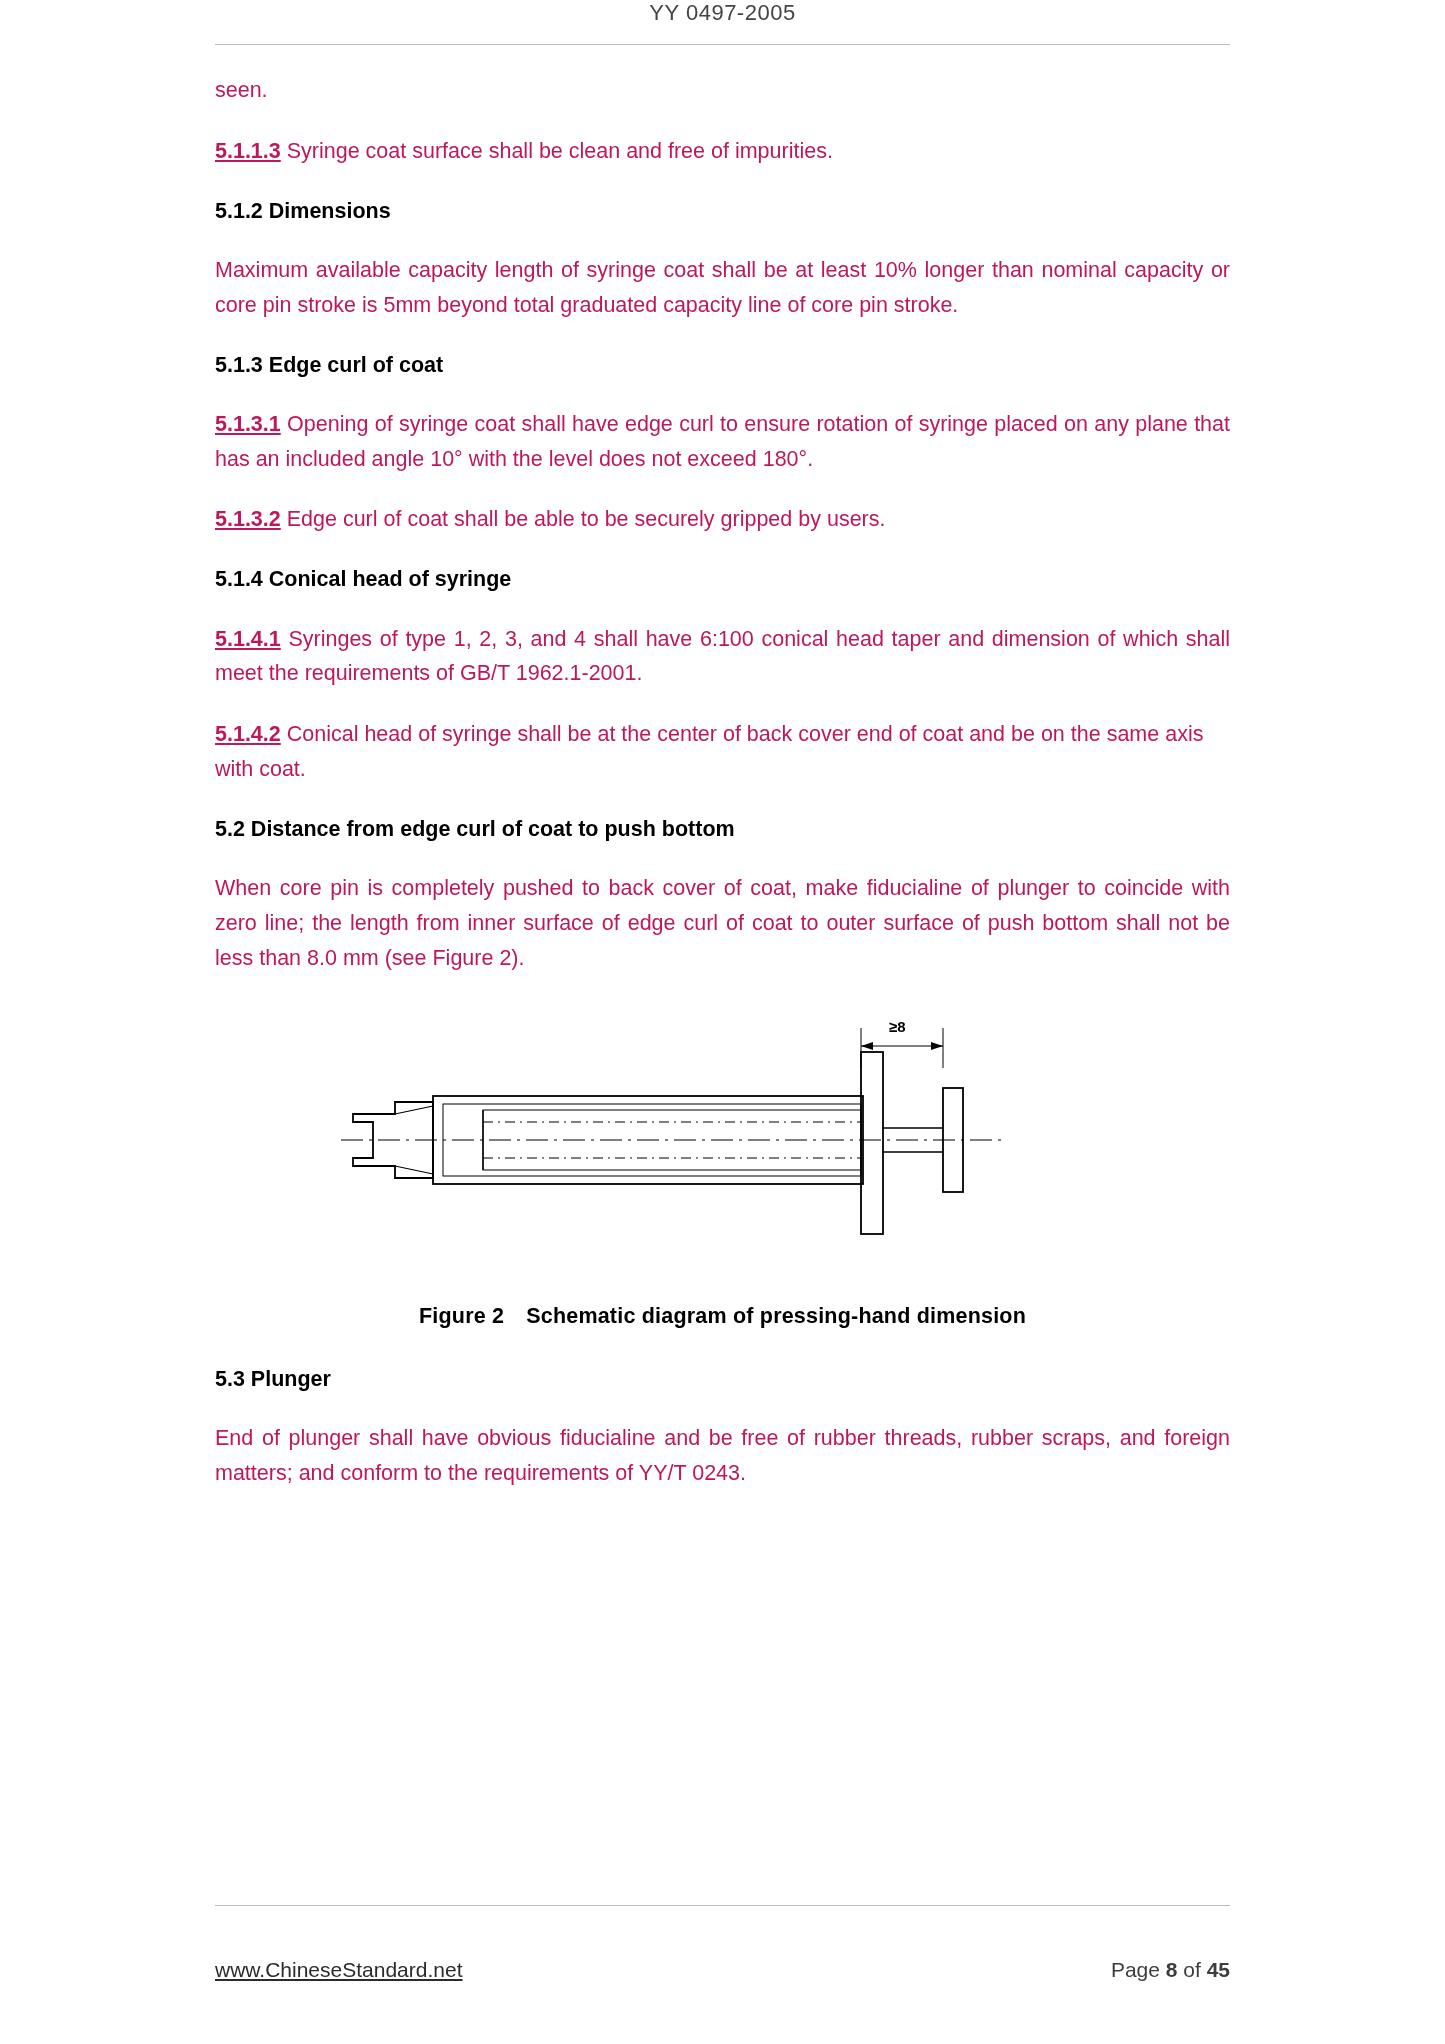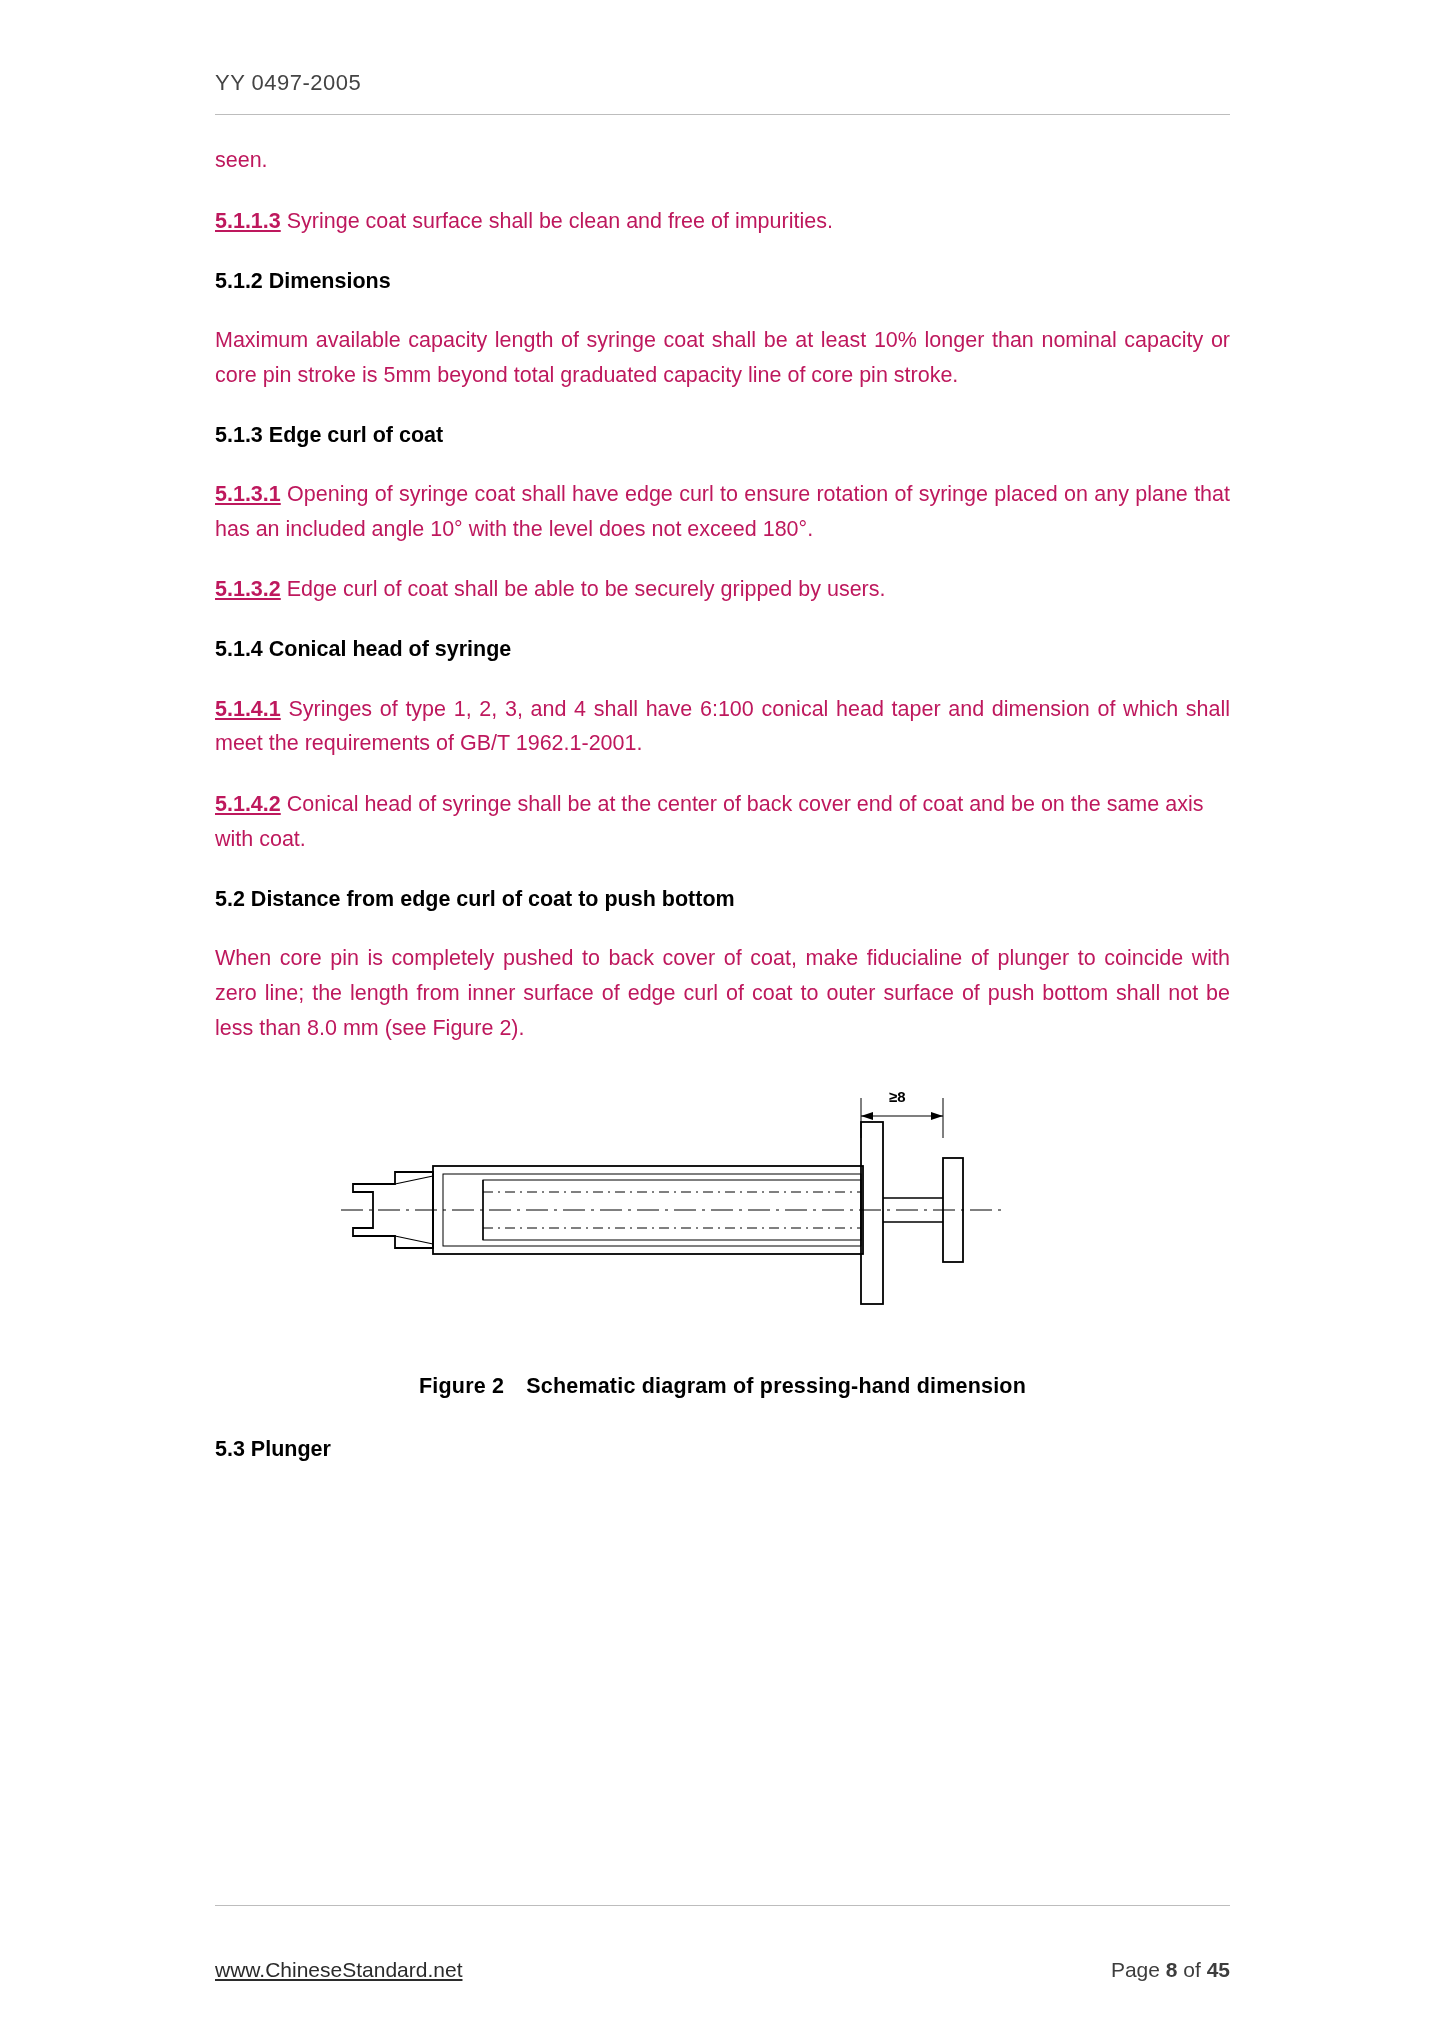--- a/index.html
+++ b/index.html
@@ -16,22 +16,21 @@
   }
   .page {
     position: relative;
     width: 1445px;
     height: 2044px;
     box-sizing: border-box;
     padding: 0 215px;
   }
   
   .header {
-    padding-top: 70px;
-    text-align: left;
+    text-align: center;
   }
   .header-title {
     font-size: 22px;
     color: #444444;
     letter-spacing: 0.5px;
   }
   .header-rule {
     margin-top: 18px;
     border-bottom: 1px solid #bdbdbd;
   }
@@ -184,20 +183,21 @@
         <text x="556" y="22" font-family="Liberation Sans, sans-serif" font-size="15" font-weight="bold" fill="#000000">≥8</text>
       </svg>
     </div>
 
     <div class="figure-caption">
       <span>Figure 2</span><span class="fig-gap"></span><span>Schematic diagram of pressing-hand dimension</span>
     </div>
 
     <h4 class="heading">5.3 Plunger</h4>
 
+    <p class="body-text">End of plunger shall have obvious fiducialine and be free of rubber threads, rubber scraps, and foreign matters; and conform to the requirements of YY/T 0243.</p>
 
   </div>
 
   <div class="footer">
     <div class="footer-rule"></div>
     <div class="footer-row">
       <a class="footer-link" href="#">www.ChineseStandard.net</a>
       <div class="footer-page">
         <span>Page </span><b>8</b><span> of </span><b>45</b>
       </div>

